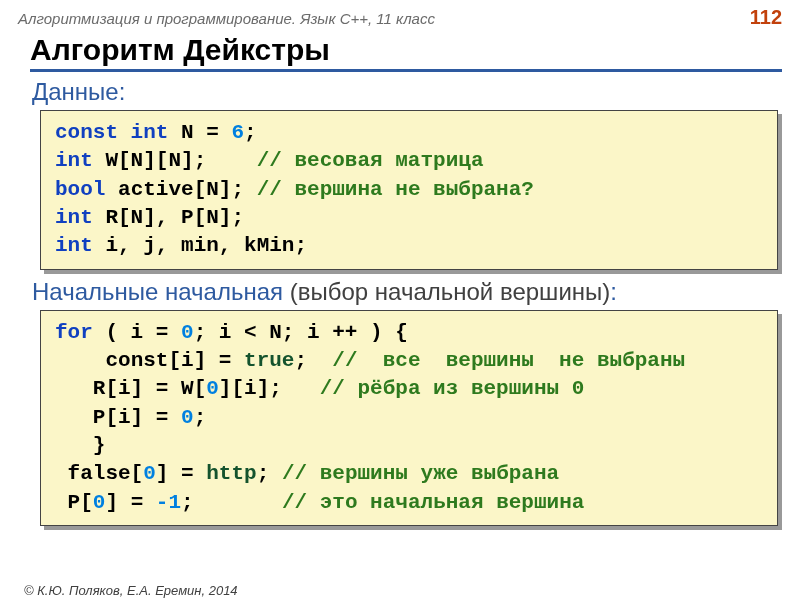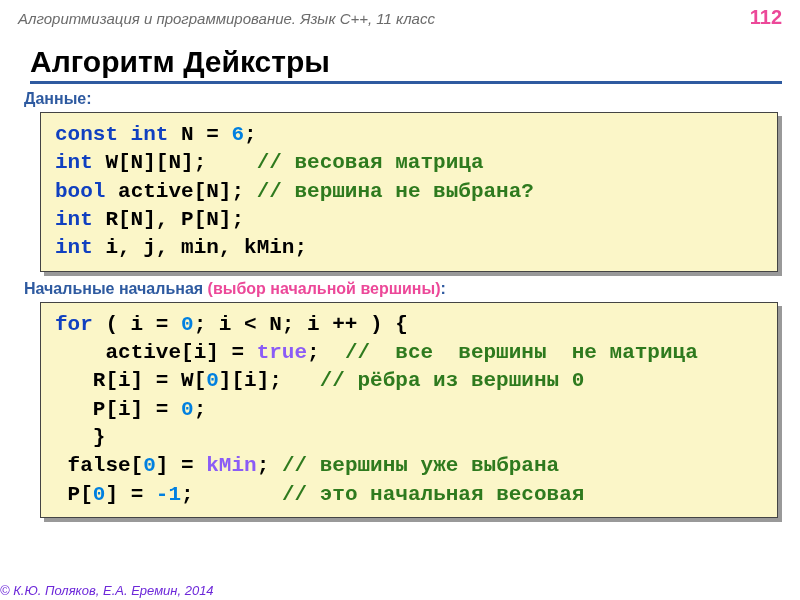--- a/index.html
+++ b/index.html
@@ -1,28 +1,28 @@
 <!DOCTYPE html>
 <html><head>
 <meta charset="utf-8">
 <style>
   html,body{margin:0;padding:0;width:800px;height:600px;background:#fff;font-family:Arial,Helvetica,sans-serif;overflow:hidden}
   .slide{position:relative;width:800px;height:600px;box-sizing:border-box}
   .topbar{display:flex;justify-content:space-between;align-items:baseline;padding:6px 18px 0 18px;font-style:italic;color:#6b6b6b;font-size:15px}
-  .pagenum{font-weight:bold;font-style:normal;color:#ec4899;font-size:20px}
-  .title{margin:16px 18px 0 30px;font-size:30px;font-weight:bold;color:#000;border-bottom:3px solid #2e5aa0;padding-bottom:2px}
-  .subhead{margin:6px 0 4px 24px;font-size:16px;font-weight:bold;color:#2e5aa0}
-  .subhead .paren{color:#ec4899}
+  .pagenum{font-weight:bold;font-style:normal;color:#c2410c;font-size:20px}
+  .title{margin:4px 18px 0 30px;font-size:30px;font-weight:bold;color:#000;border-bottom:3px solid #2e5aa0;padding-bottom:2px}
+  .subhead{margin:6px 0 4px 32px;font-size:24px;font-weight:normal;color:#2e5aa0}
+  .subhead .paren{color:#404040}
   .codebox-wrap{margin:0 22px 8px 40px;position:relative}
   .codebox{background:#fbf6c8;border:1px solid #444;box-shadow:4px 4px 0 #999;padding:8px 14px 8px 14px;font-family:"Courier New",monospace;font-size:21px;font-weight:bold;line-height:1.35;white-space:pre-wrap;color:#000}
   .kw{color:#1040c0}
   .num{color:#0080e0}
   .cm{color:#2e7a1e}
-  .bool{color:#8b5cf6}
-  .footer{position:absolute;left:0;right:0;bottom:2px;display:flex;justify-content:space-between;padding:0 0;color:#6d28d9;font-style:italic;font-size:13px}
+  .bool{color:#14532d}
+  .footer{position:absolute;left:16px;right:0;bottom:2px;display:flex;justify-content:space-between;padding:0 8px;color:#404040;font-style:italic;font-size:13px}
 </style>
 </head>
 <body>
 
 <div class="slide">
 
   <div class="topbar">
     <span>Алгоритмизация и программирование. Язык C++, 11 класс</span>
     <span class="pagenum">112</span>
   </div>
@@ -36,25 +36,25 @@
 <span class="kw">int</span><span> W[N][N];    </span><span class="cm">// весовая матрица</span>
 <span class="kw">bool</span><span> active[N]; </span><span class="cm">// вершина не выбрана?</span>
 <span class="kw">int</span><span> R[N], P[N];</span>
 <span class="kw">int</span><span> i, j, min, kMin;</span></div>
   </div>
 
   <div class="subhead"><span>Начальные начальная </span><span class="paren">(выбор начальной вершины)</span><span>:</span></div>
 
   <div class="codebox-wrap">
     <div class="codebox"><span class="kw">for</span><span> ( i = </span><span class="num">0</span><span>; i &lt; N; i ++ ) {</span>
-<span>    active[i] = </span><span class="bool">true</span><span>;  </span><span class="cm">//  все  вершины  не матрица</span>
+<span>    const[i] = </span><span class="bool">true</span><span>;  </span><span class="cm">//  все  вершины  не выбраны</span>
 <span>   R[i] = W[</span><span class="num">0</span><span>][i];   </span><span class="cm">// рёбра из вершины 0</span>
 <span>   P[i] = </span><span class="num">0</span><span>;</span>
 <span>   }</span>
-<span> false[</span><span class="num">0</span><span>] = </span><span class="bool">kMin</span><span>; </span><span class="cm">// вершины уже выбрана</span>
-<span> P[</span><span class="num">0</span><span>] = </span><span class="num">-1</span><span>;       </span><span class="cm">// это начальная весовая</span></div>
+<span> false[</span><span class="num">0</span><span>] = </span><span class="bool">http</span><span>; </span><span class="cm">// вершины уже выбрана</span>
+<span> P[</span><span class="num">0</span><span>] = </span><span class="num">-1</span><span>;       </span><span class="cm">// это начальная вершина</span></div>
   </div>
 
   <div class="footer">
     <span>© К.Ю. Поляков, Е.А. Еремин, 2014</span>
   </div>
 
 </div>
 
 </body></html>

